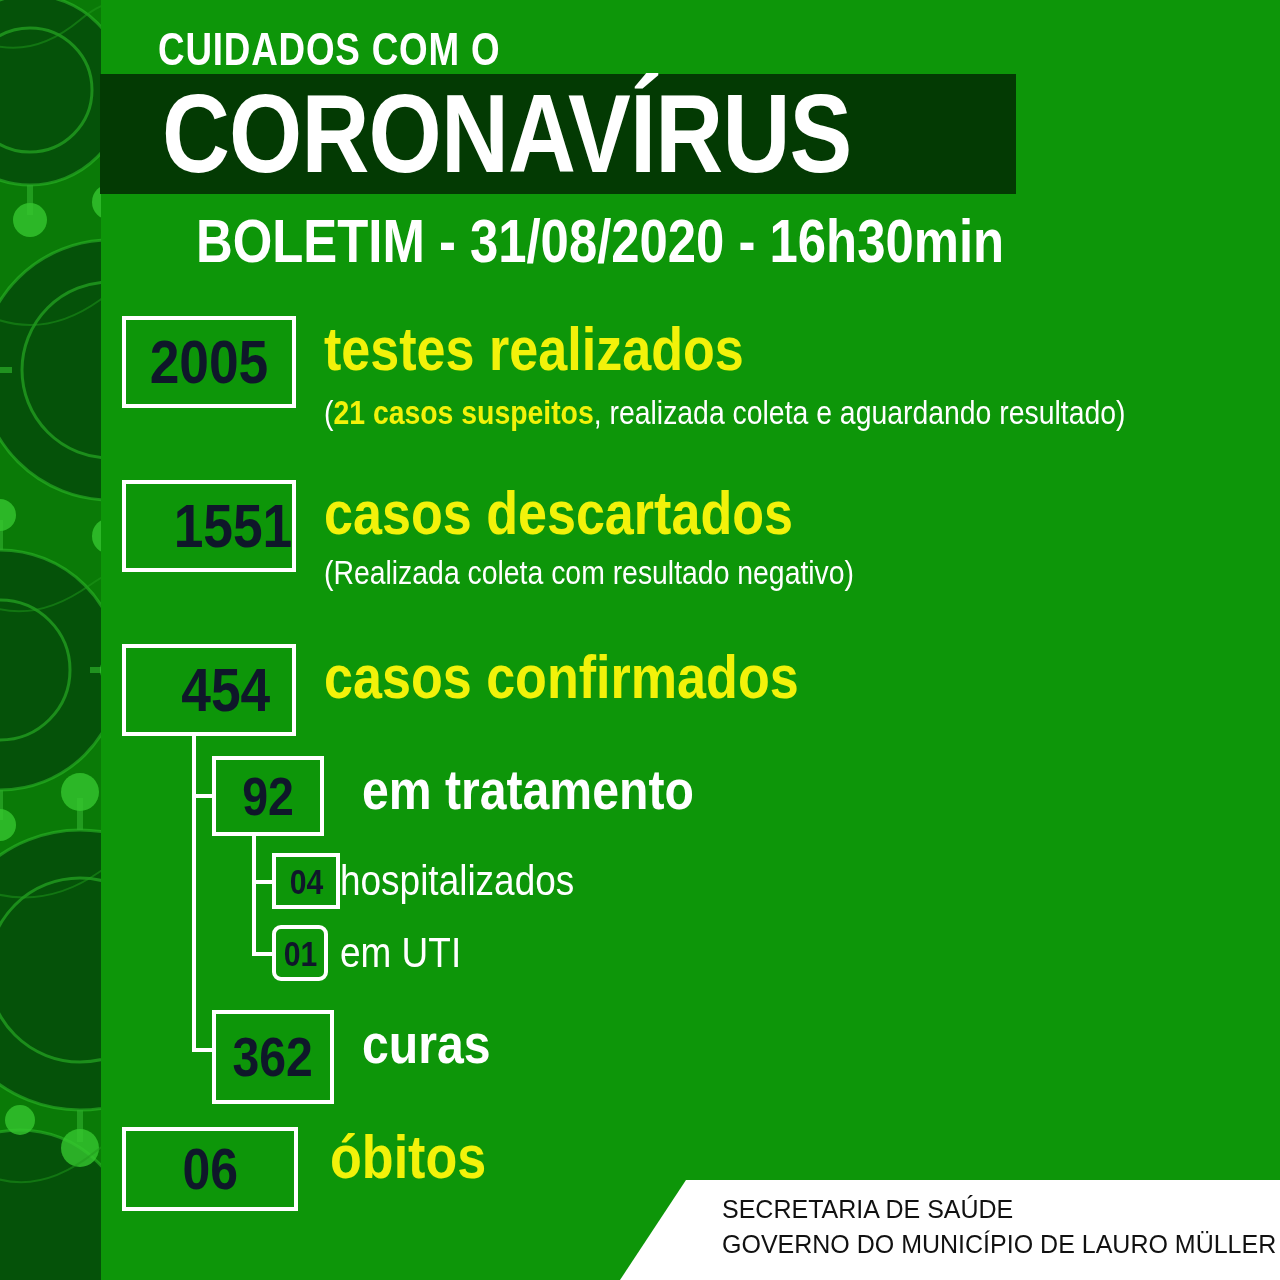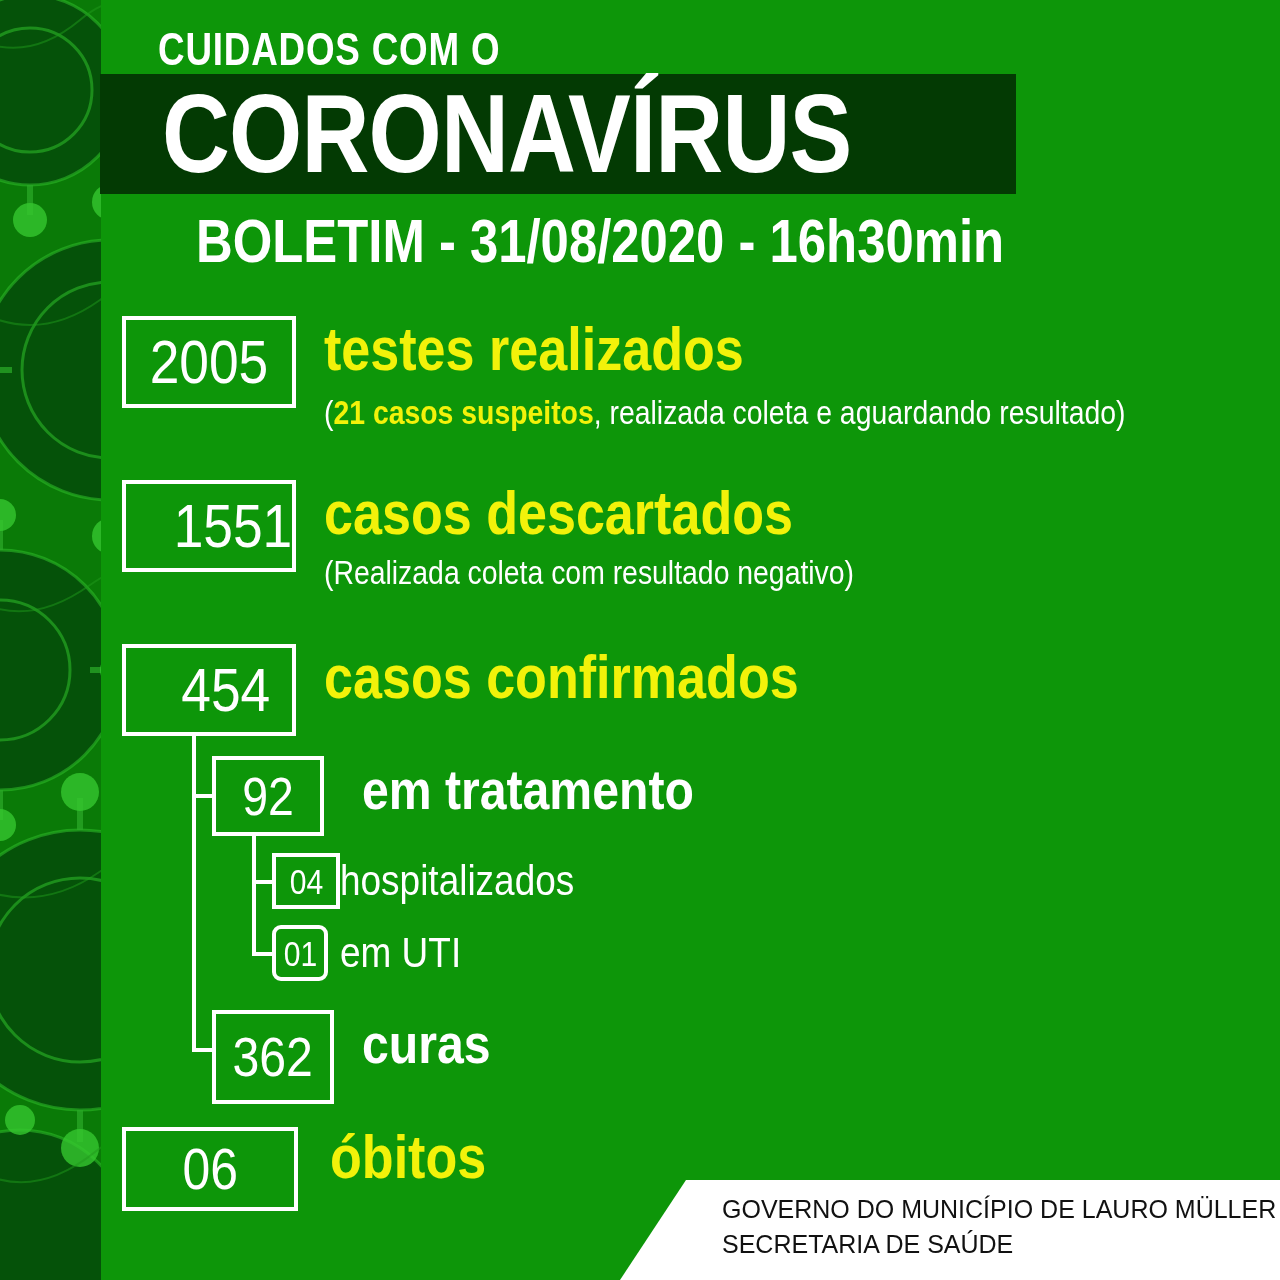--- a/index.html
+++ b/index.html
@@ -43,21 +43,21 @@
     font-size:62px; font-weight:bold; color:#ffffff;
     transform:scaleX(0.82); transform-origin:left top;
     line-height:62px;
   }
 
   
   .numbox{
     position:absolute;
     border:4px solid #ffffff;
     display:flex; align-items:center; justify-content:center;
-    color:#ffffff; font-weight:normal;
+    color:#0f172a; font-weight:bold;
   }
   .numbox span{
     display:block;
     transform:scaleX(0.86);
     line-height:1;
   }
 
   
   .rowlabel{
     position:absolute;
@@ -217,16 +217,16 @@
 <div class="rowlabel white" style="left:362px; top:1016px; font-size:56px; transform:scaleX(0.86);">curas</div>
 
 <div class="numbox" style="left:122px; top:1127px; width:176px; height:84px; font-size:58px;">
   <span>06</span>
 </div>
 <div class="rowlabel yellow" style="left:330px; top:1126px; font-size:62px; transform:scaleX(0.84);">óbitos</div>
 
 <div id="footer">
   <div id="footer-shape"></div>
   <div id="footer-text">
+    <div>SECRETARIA DE SAÚDE</div>
     <div>GOVERNO DO MUNICÍPIO DE LAURO MÜLLER</div>
-    <div>SECRETARIA DE SAÚDE</div>
   </div>
 </div>
 
 </body></html>

